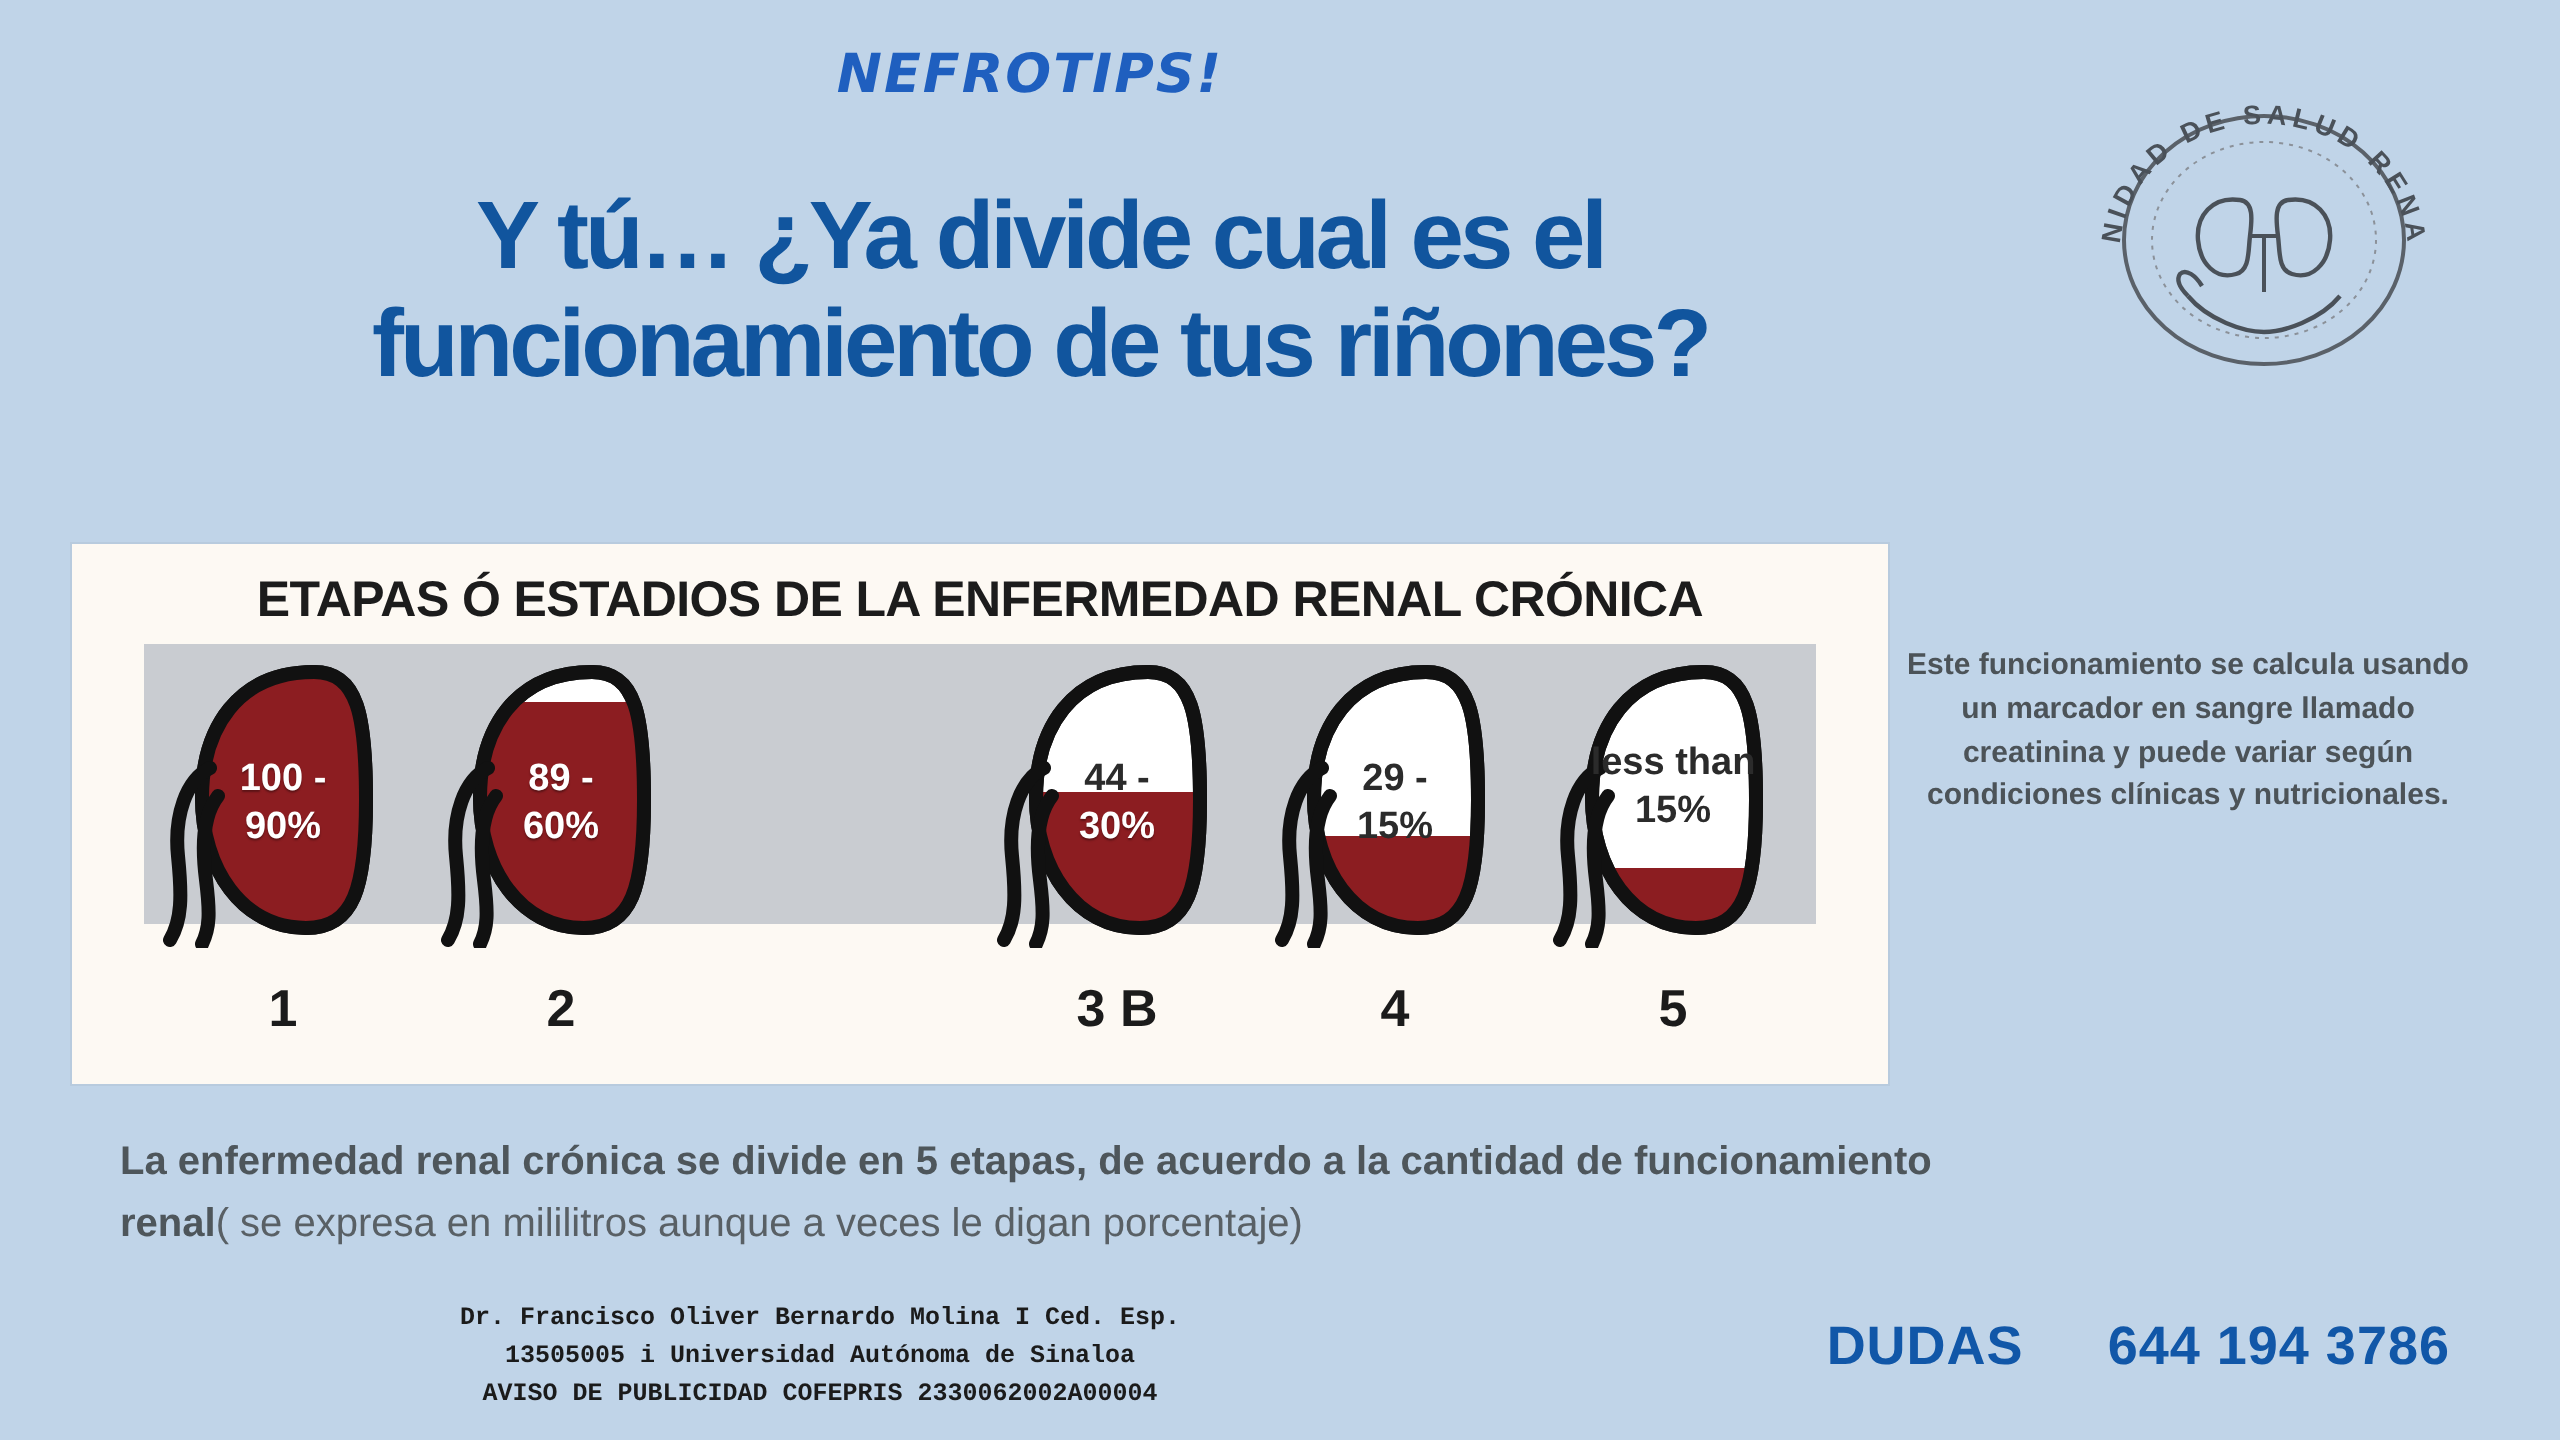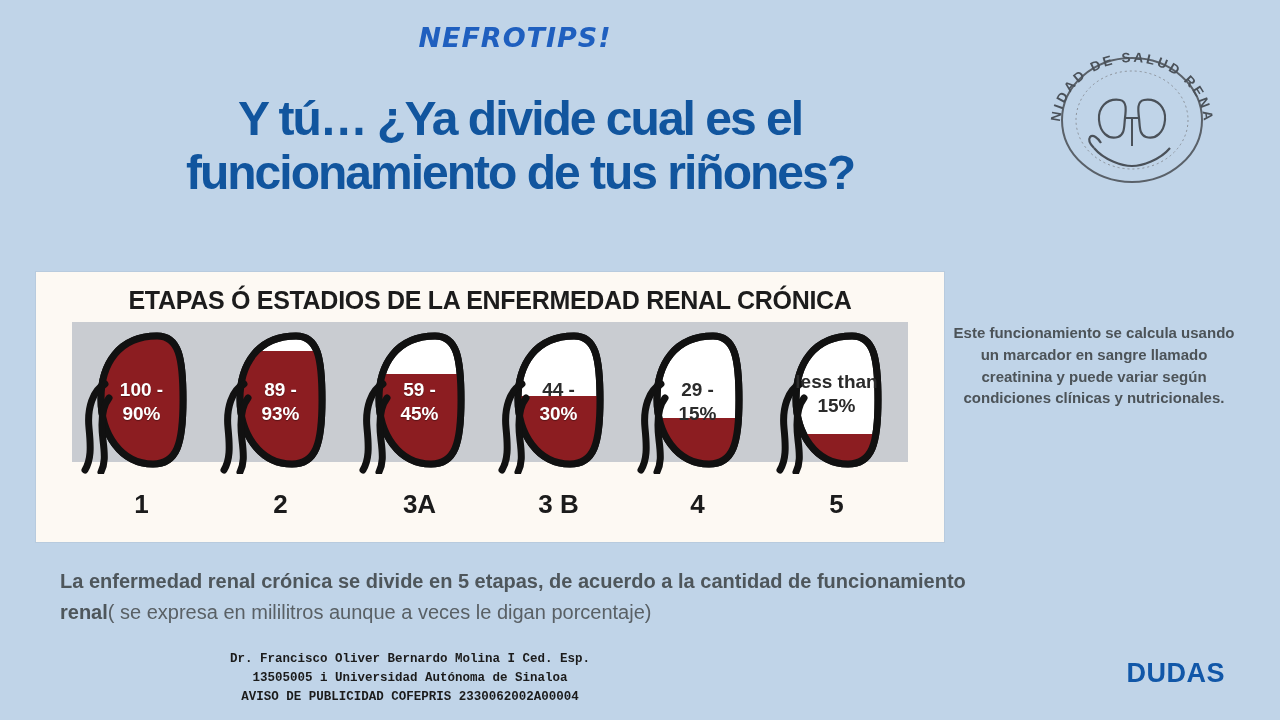--- a/index.html
+++ b/index.html
@@ -254,46 +254,25 @@
         <path d="M78,12 C40,12 22,40 22,75 C22,110 42,140 74,140 C98,140 104,120 104,76 C104,34 100,12 78,12 Z" fill="#ffffff" stroke="#111" stroke-width="7"></path>
         <g clip-path="url(#k2)">
           <rect x="0" y="27" width="126" height="123" fill="#8c1d21"></rect>
         </g>
         <path d="M78,12 C40,12 22,40 22,75 C22,110 42,140 74,140 C98,140 104,120 104,76 C104,34 100,12 78,12 Z" fill="none" stroke="#111" stroke-width="7"></path>
         <path d="M26,60 C14,66 8,84 10,104 C12,124 12,136 6,146" fill="none" stroke="#111" stroke-width="7" stroke-linecap="round"></path>
         <path d="M30,74 C22,84 22,100 24,116 C26,132 26,140 22,148" fill="none" stroke="#111" stroke-width="7" stroke-linecap="round"></path>
       </svg>
       <div class="stage-pct split">
         <span class="top">89 -</span>
-        <span class="bot">93%</span>
+        <span class="bot">60%</span>
       </div>
       <div class="stage-label">2</div>
     </div>
 
-    <div class="stage" style="left:278px;">
-      <svg class="stage-svg" width="126" height="150" viewBox="0 0 126 150" aria-hidden="true">
-        <defs>
-          <clipPath id="k3">
-            <path d="M78,12 C40,12 22,40 22,75 C22,110 42,140 74,140 C98,140 104,120 104,76 C104,34 100,12 78,12 Z"></path>
-          </clipPath>
-        </defs>
-        <path d="M78,12 C40,12 22,40 22,75 C22,110 42,140 74,140 C98,140 104,120 104,76 C104,34 100,12 78,12 Z" fill="#ffffff" stroke="#111" stroke-width="7"></path>
-        <g clip-path="url(#k3)">
-          <rect x="0" y="50" width="126" height="100" fill="#8c1d21"></rect>
-        </g>
-        <path d="M78,12 C40,12 22,40 22,75 C22,110 42,140 74,140 C98,140 104,120 104,76 C104,34 100,12 78,12 Z" fill="none" stroke="#111" stroke-width="7"></path>
-        <path d="M26,60 C14,66 8,84 10,104 C12,124 12,136 6,146" fill="none" stroke="#111" stroke-width="7" stroke-linecap="round"></path>
-        <path d="M30,74 C22,84 22,100 24,116 C26,132 26,140 22,148" fill="none" stroke="#111" stroke-width="7" stroke-linecap="round"></path>
-      </svg>
-      <div class="stage-pct split">
-        <span class="top">59 -</span>
-        <span class="bot">45%</span>
-      </div>
-      <div class="stage-label">3A</div>
-    </div>
 
     <div class="stage" style="left:417px;">
       <svg class="stage-svg" width="126" height="150" viewBox="0 0 126 150" aria-hidden="true">
         <defs>
           <clipPath id="k4">
             <path d="M78,12 C40,12 22,40 22,75 C22,110 42,140 74,140 C98,140 104,120 104,76 C104,34 100,12 78,12 Z"></path>
           </clipPath>
         </defs>
         <path d="M78,12 C40,12 22,40 22,75 C22,110 42,140 74,140 C98,140 104,120 104,76 C104,34 100,12 78,12 Z" fill="#ffffff" stroke="#111" stroke-width="7"></path>
         <g clip-path="url(#k4)">
@@ -364,13 +343,14 @@
 </div>
 
 <div class="credits">
   <div>Dr. Francisco Oliver Bernardo Molina I Ced. Esp.</div>
   <div>13505005 i Universidad Autónoma de Sinaloa</div>
   <div>AVISO DE PUBLICIDAD  COFEPRIS 2330062002A00004</div>
 </div>
 
 <div class="dudas">
   <span>DUDAS</span>
+  <span>644 194 3786</span>
 </div>
 
 </body></html>

